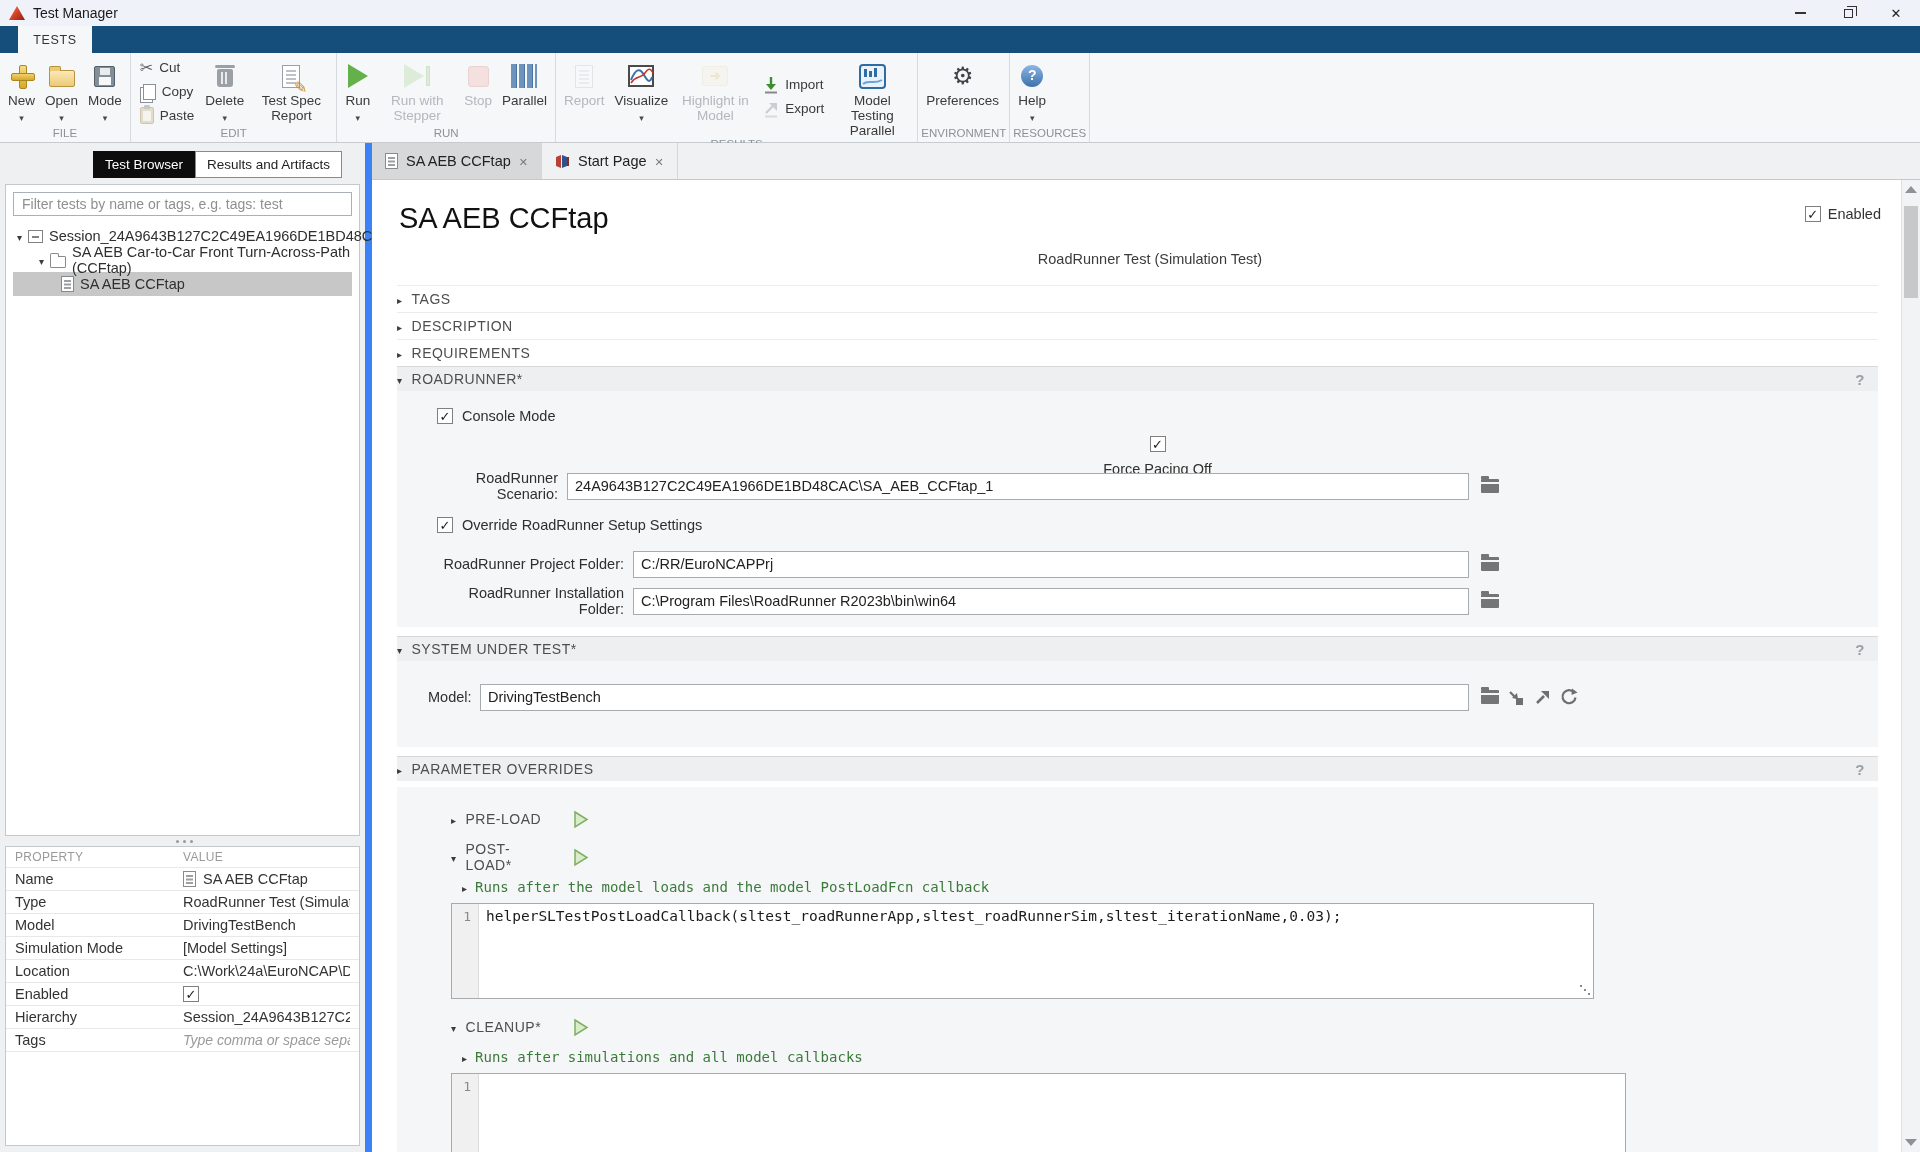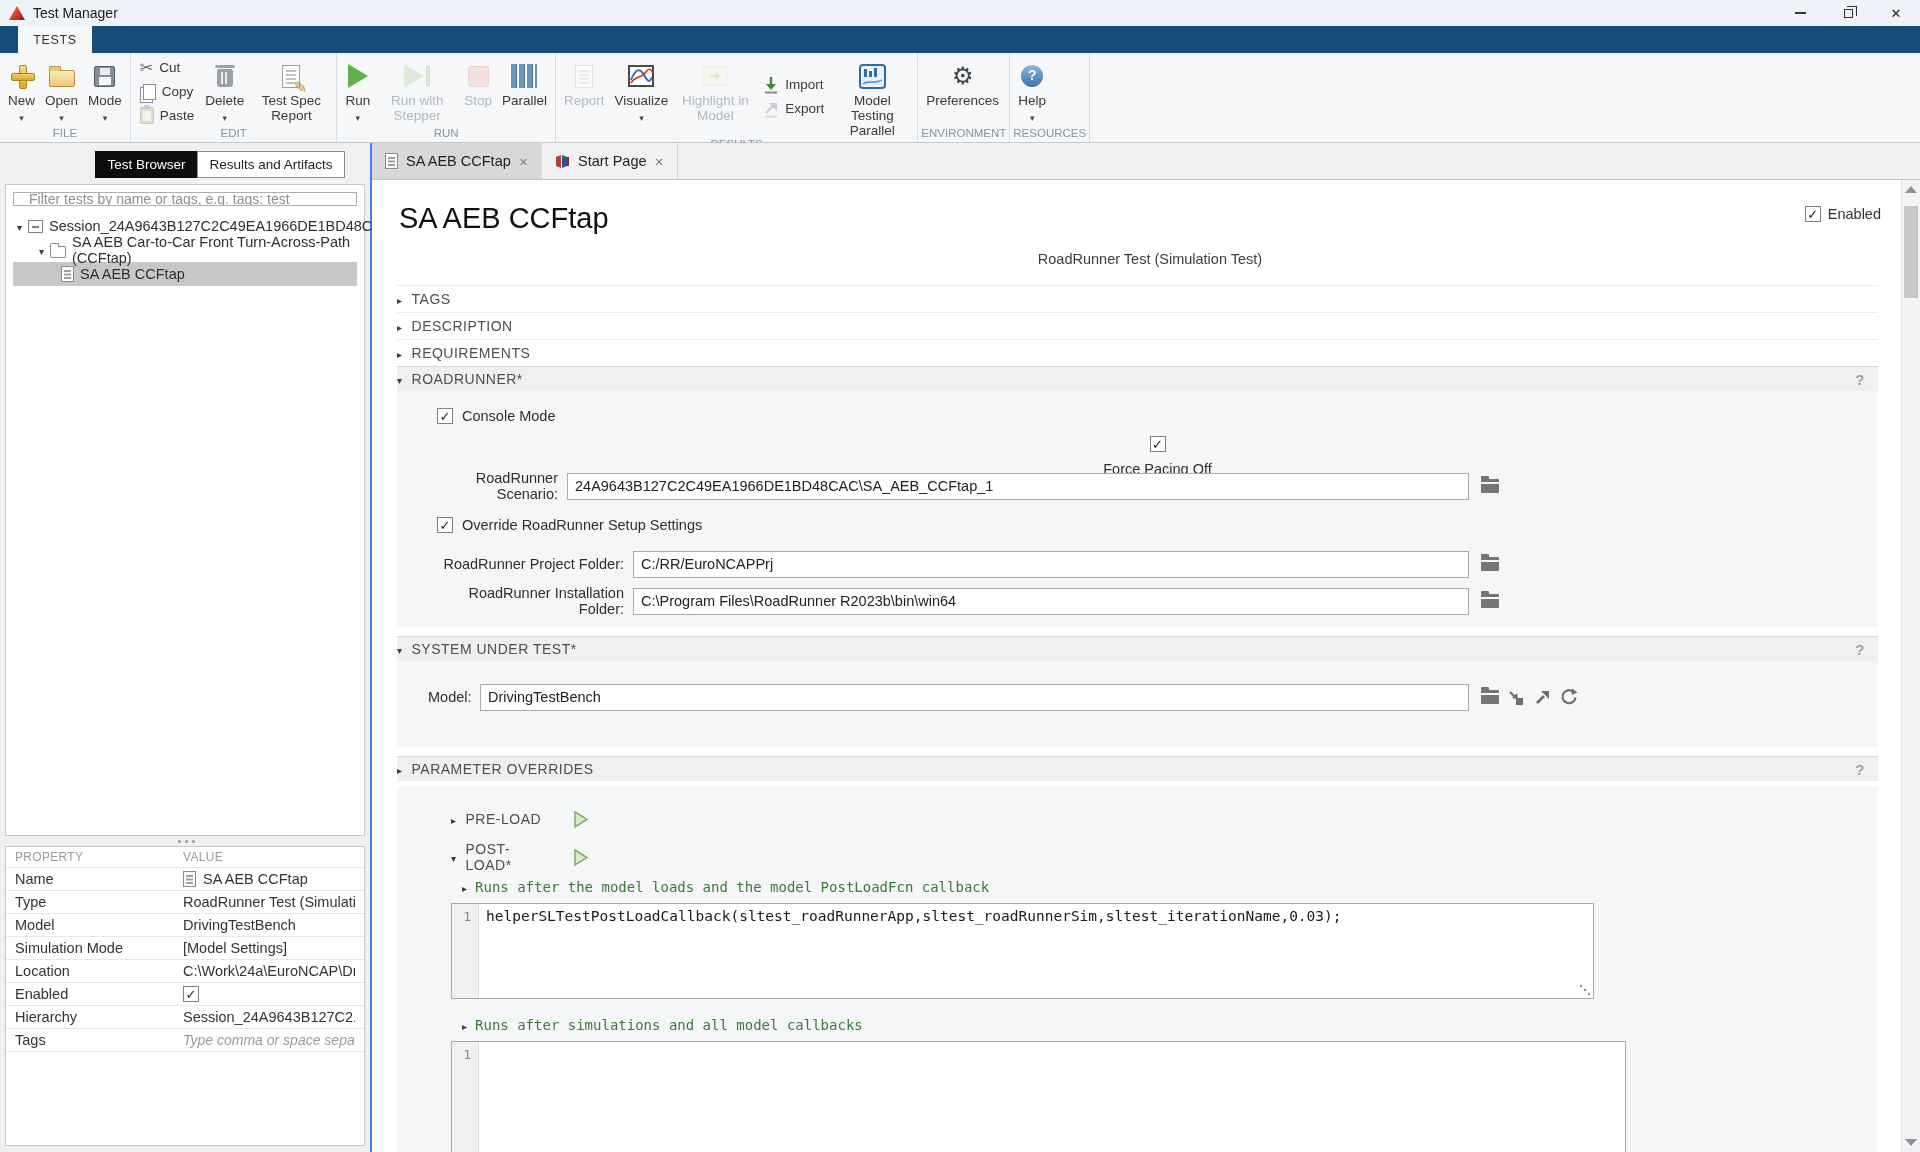--- a/index.html
+++ b/index.html
@@ -65,26 +65,26 @@
   .ic-highlight { width:26px; height:20px; background:#f3ecc9; border:1px solid #d9cd8d; border-radius:3px; display:flex; align-items:center; justify-content:center; }
   .ic-highlight::before { content:attr(data-glyph); color:#caa72e; font-size:13px; font-weight:bold; }
   .ic-gear::before { content:attr(data-glyph); font-size:24px; color:#3e4448; }
   .ic-help { width:22px; height:22px; border-radius:50%; background:linear-gradient(#8cb6e4,#3c72ab); display:flex; align-items:center; justify-content:center; color:#fff; font-weight:bold; font-size:14px; }
   .ic-help::before { content:attr(data-glyph); }
 
   
   .app-body { flex:1; display:flex; min-height:0; }
 
   
-  .left-panel { width:372px; flex:0 0 auto; background:#eef0f2; border-right:2px solid #3b82f6; display:flex; flex-direction:column; padding:5px 5px 6px 5px; }
+  .left-panel { width:372px; flex:0 0 auto; background:#eef0f2; border-right:7px solid #3b82f6; display:flex; flex-direction:column; padding:5px 5px 6px 5px; }
   .panel-tabs { display:flex; justify-content:center; margin:3px 0 6px 70px; }
   .ptab { font-size:13.5px; padding:5px 11px; border:1px solid #8a8a8a; background:#fff; color:#222; }
   .ptab.active { background:#0d0d0d; color:#fff; border-color:#0d0d0d; }
   .browser-box { flex:1; background:#fff; border:1px solid #c3c8cc; display:flex; flex-direction:column; padding:7px 7px; min-height:0; }
-  .filter-input { height:14px; border:1px solid #aab0b5; font-size:14px; padding:0 15px; color:#c2410c; width:100%; font-family:"Liberation Sans",sans-serif; }
+  .filter-input { height:24px; border:1px solid #aab0b5; font-size:14px; padding:0 8px; color:#c2410c; width:100%; font-family:"Liberation Sans",sans-serif; }
   .filter-input::placeholder { color:#8f8f8f; }
   .tree { margin-top:8px; font-size:14.5px; color:#2f2f2f; }
   .tree-row { height:24px; display:flex; align-items:center; gap:6px; padding-left:4px; }
   .tree-row.sel { background:#c7c7c7; }
   .ind1 { padding-left:26px; } .ind2 { padding-left:48px; }
   .tw::before { content:attr(data-glyph); font-size:10px; color:#3c3c3c; }
   .ic-sess { width:15px; height:13px; border:1px solid #828282; background:#fff; position:relative; flex:0 0 auto; }
   .ic-sess::before { content:""; position:absolute; left:3px; right:3px; top:5px; height:2px; background:#828282; }
   .ic-foldr { width:16px; height:12px; border:1px solid #8a8a8a; background:#fff; border-radius:1px; position:relative; margin-top:3px; flex:0 0 auto; }
   .ic-foldr::before { content:""; position:absolute; top:-4px; left:-1px; width:7px; height:3px; border:1px solid #8a8a8a; border-bottom:none; background:#fff; border-radius:2px 2px 0 0; }
@@ -591,20 +591,29 @@
             <div class="codebox" style="width:1143px; height:96px;">
               <div class="gutter">
                   <div>1</div>
                 </div>
               <div class="codearea"><span>helperSLTestPostLoadCallback(sltest_roadRunnerApp,sltest_roadRunnerSim,sltest_iterationName,0.03);</span></div>
               <span class="grip"></span>
             </div>
 
             <div style="height:16px;"></div>
 
+            <div class="cbk-row" style="margin-bottom:8px;">
+              <span class="tw" data-glyph="▾"></span>
+              <span style="width:78px;">CLEANUP*</span>
+              <span class="play">
+                <svg width="19" height="19" viewBox="0 0 19 19">
+                    <polygon points="4,2 16,9.5 4,17" fill="#d8ecca" stroke="#7fae63" stroke-width="1.5"></polygon>
+                  </svg>
+              </span>
+            </div>
             <div class="desc-row" style="margin-bottom:6px;">
               <span class="tw" data-glyph="▸"></span>
               <span class="desc-txt">Runs after simulations and all model callbacks</span>
             </div>
             <div class="codebox" style="width:1175px; height:128px;">
               <div class="gutter">
                 <div>1</div>
 
               </div>
               <div class="codearea">

